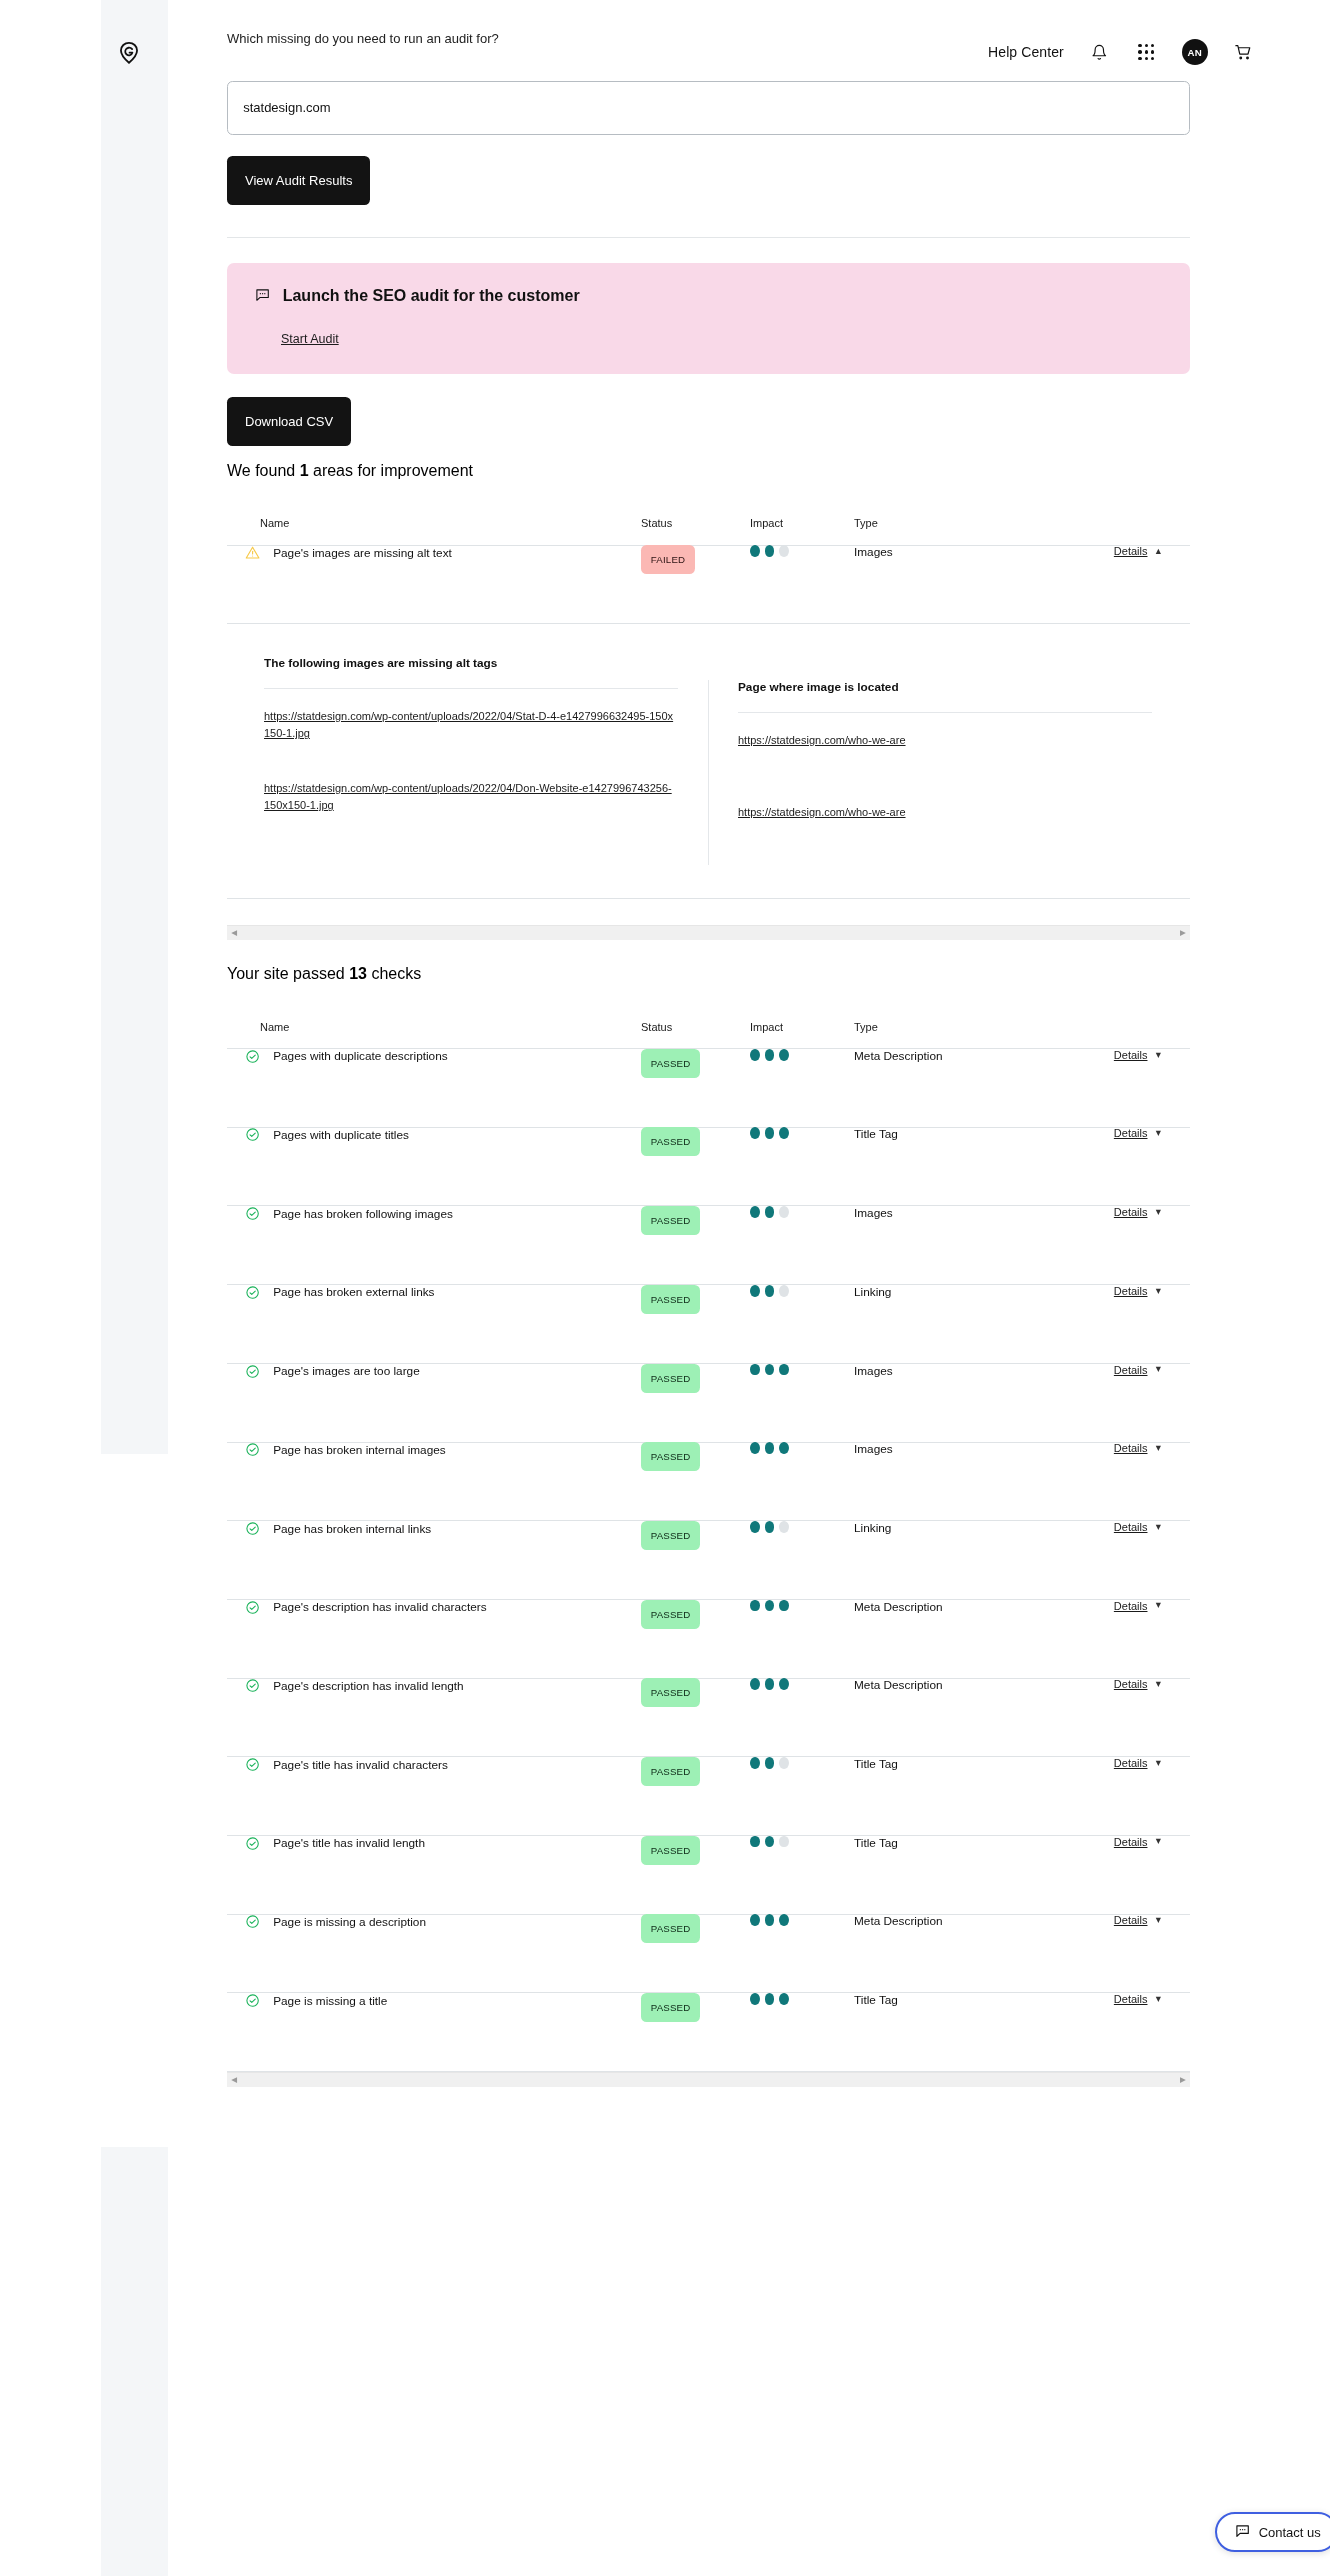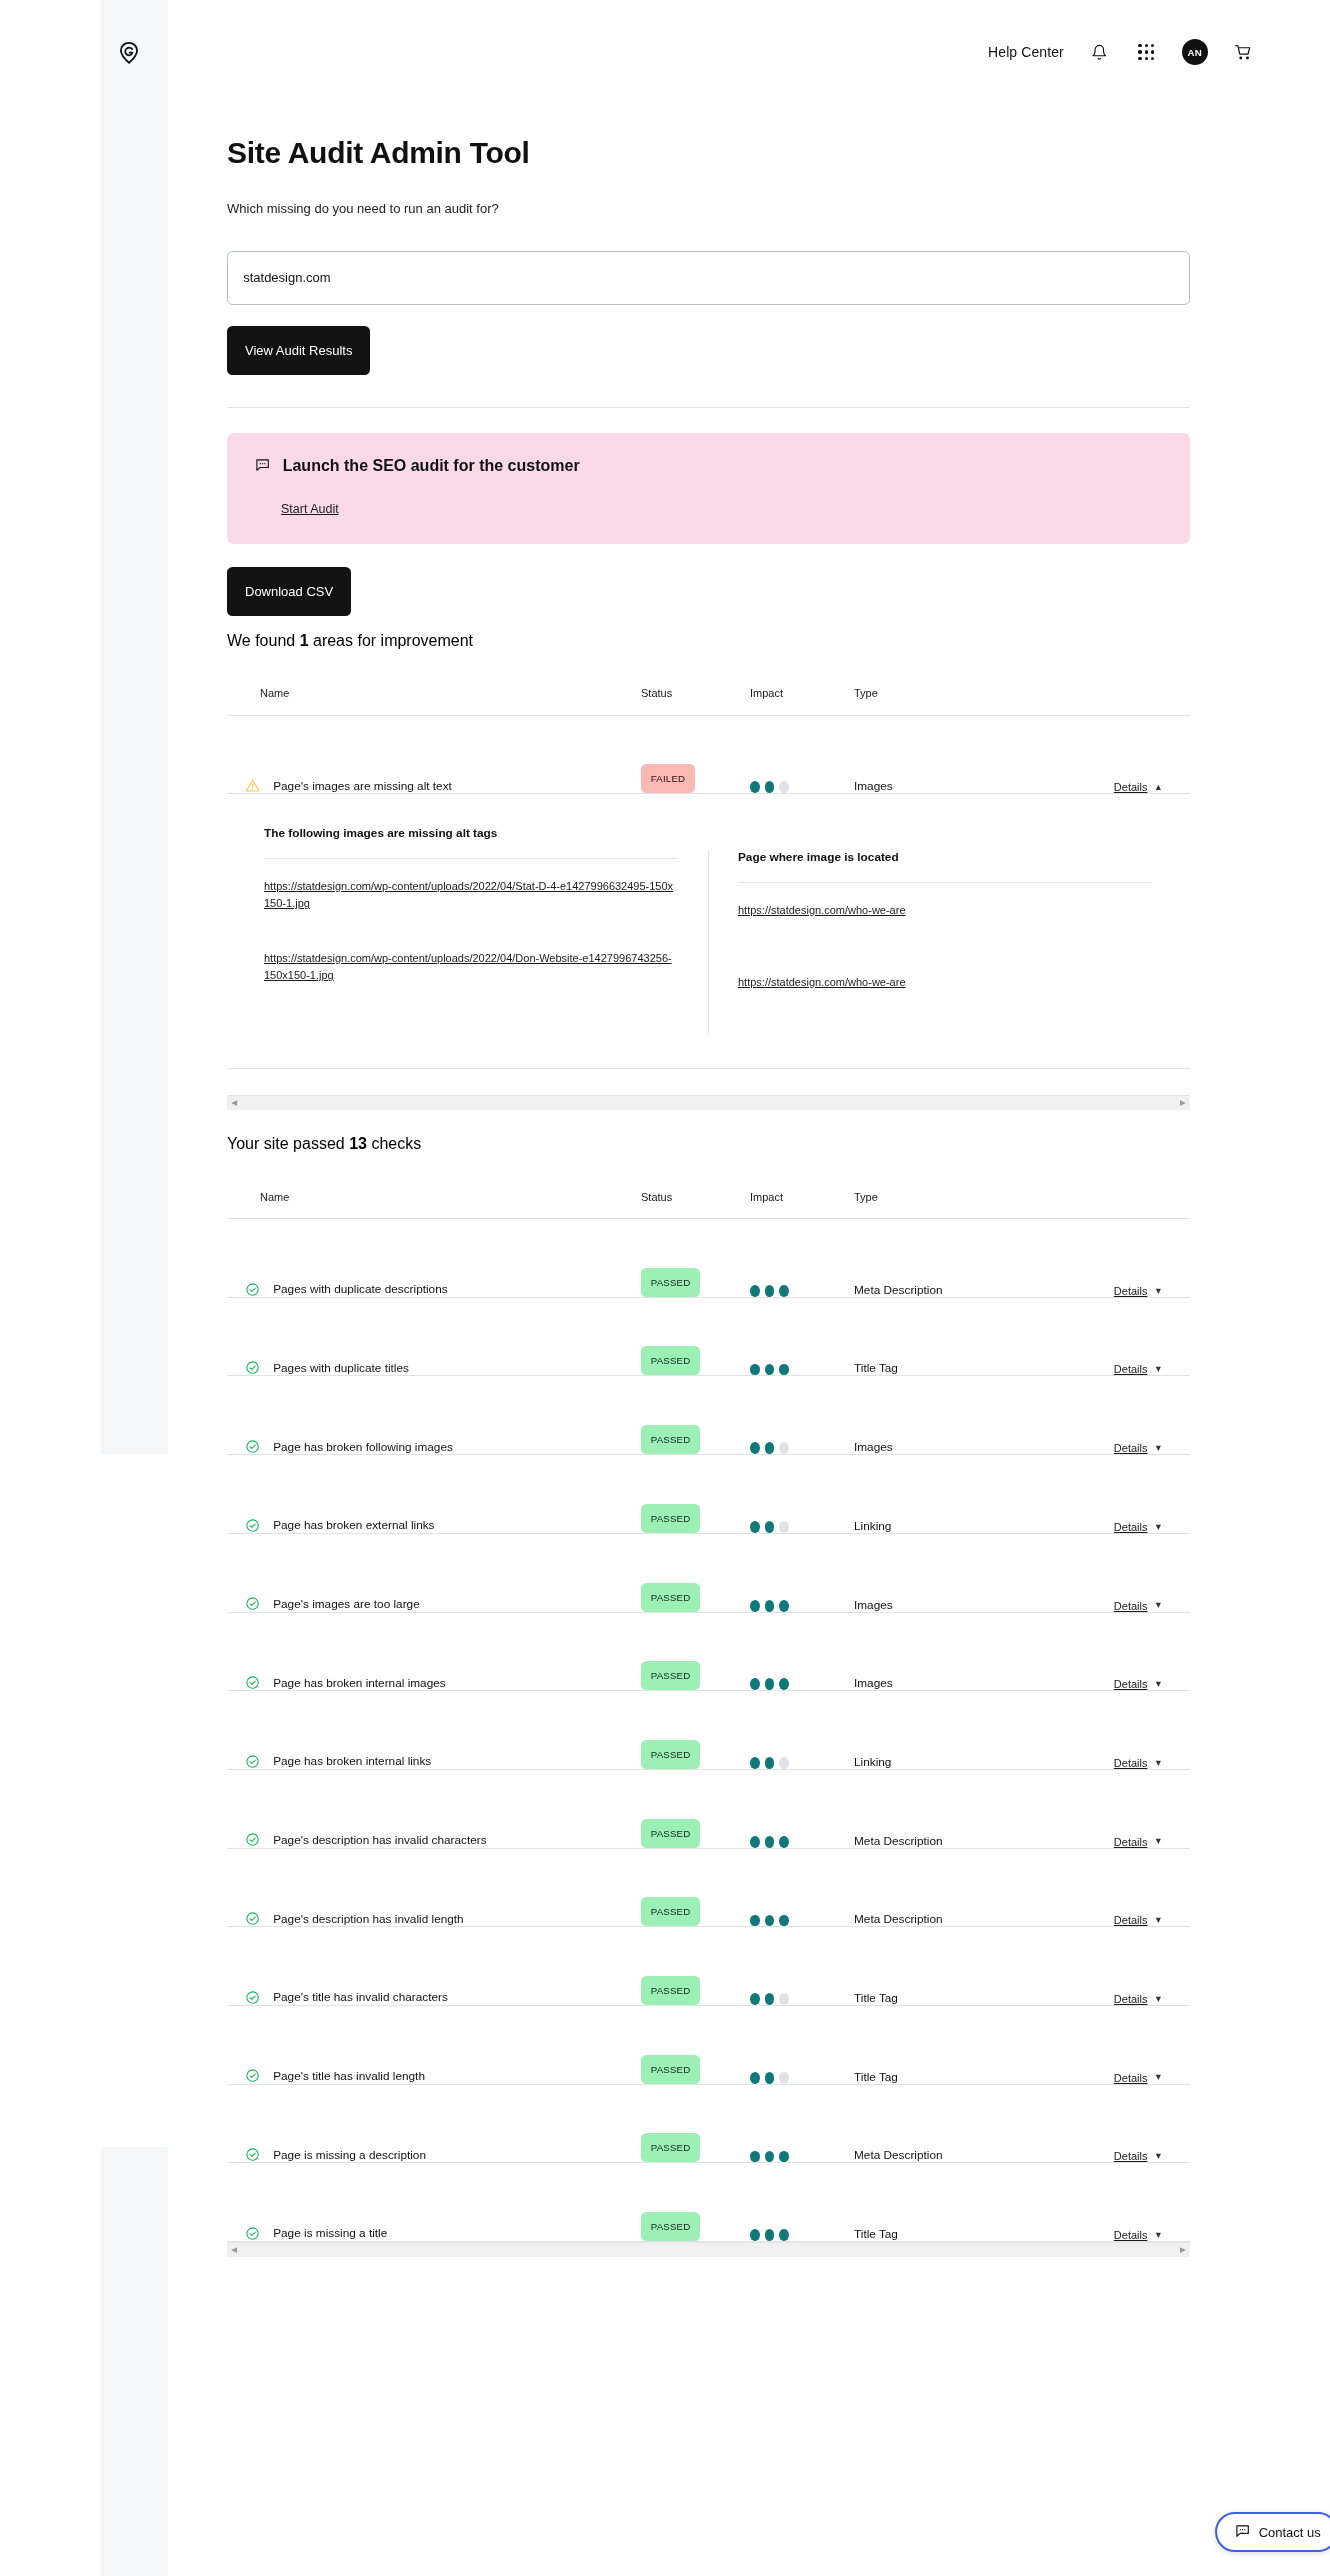--- a/index.html
+++ b/index.html
@@ -194,21 +194,21 @@
   .c-name   { width: 414px; padding-left: 33px; }
   .c-status { width: 109px; }
   .c-impact { width: 104px; }
   .c-type   { width: 187px; }
   .c-det    { flex: 1; text-align: right; padding-right: 29px; }
 
   .row-sep { width: 963px; height: 0.7px; background: #dfe3e6; }
 
   .trow {
     display: flex;
-    align-items: flex-end;
+    align-items: flex-start;
     height: 78px;
     font-size: 11.8px;
     color: #111111;
   }
   .trow .c-name {
     display: flex;
     align-items: center;
     gap: 13px;
     padding-left: 18px;
   }
@@ -365,21 +365,20 @@
       <svg width="18" height="18" viewBox="0 0 24 24" fill="none" stroke="#111" stroke-width="1.6" stroke-linecap="round" stroke-linejoin="round">
         <circle cx="9" cy="20" r="1.1" fill="#111"></circle>
         <circle cx="18" cy="20" r="1.1" fill="#111"></circle>
         <path d="M2.5 3.5h2.6l2.6 11.2h11l2.3-8.4H6.2"></path>
       </svg>
     </span>
   </div>
 
   <div class="main">
 
-    <h1 class="page-title">Site Audit Admin Tool</h1>
     <p class="subtitle">Which missing do you need to run an audit for?</p>
 
     <input class="domain-input" type="text" value="statdesign.com" style="">
 
     <div>
       <button class="btn-dark">View Audit Results</button>
     </div>
 
     <div class="divider"></div>
 

